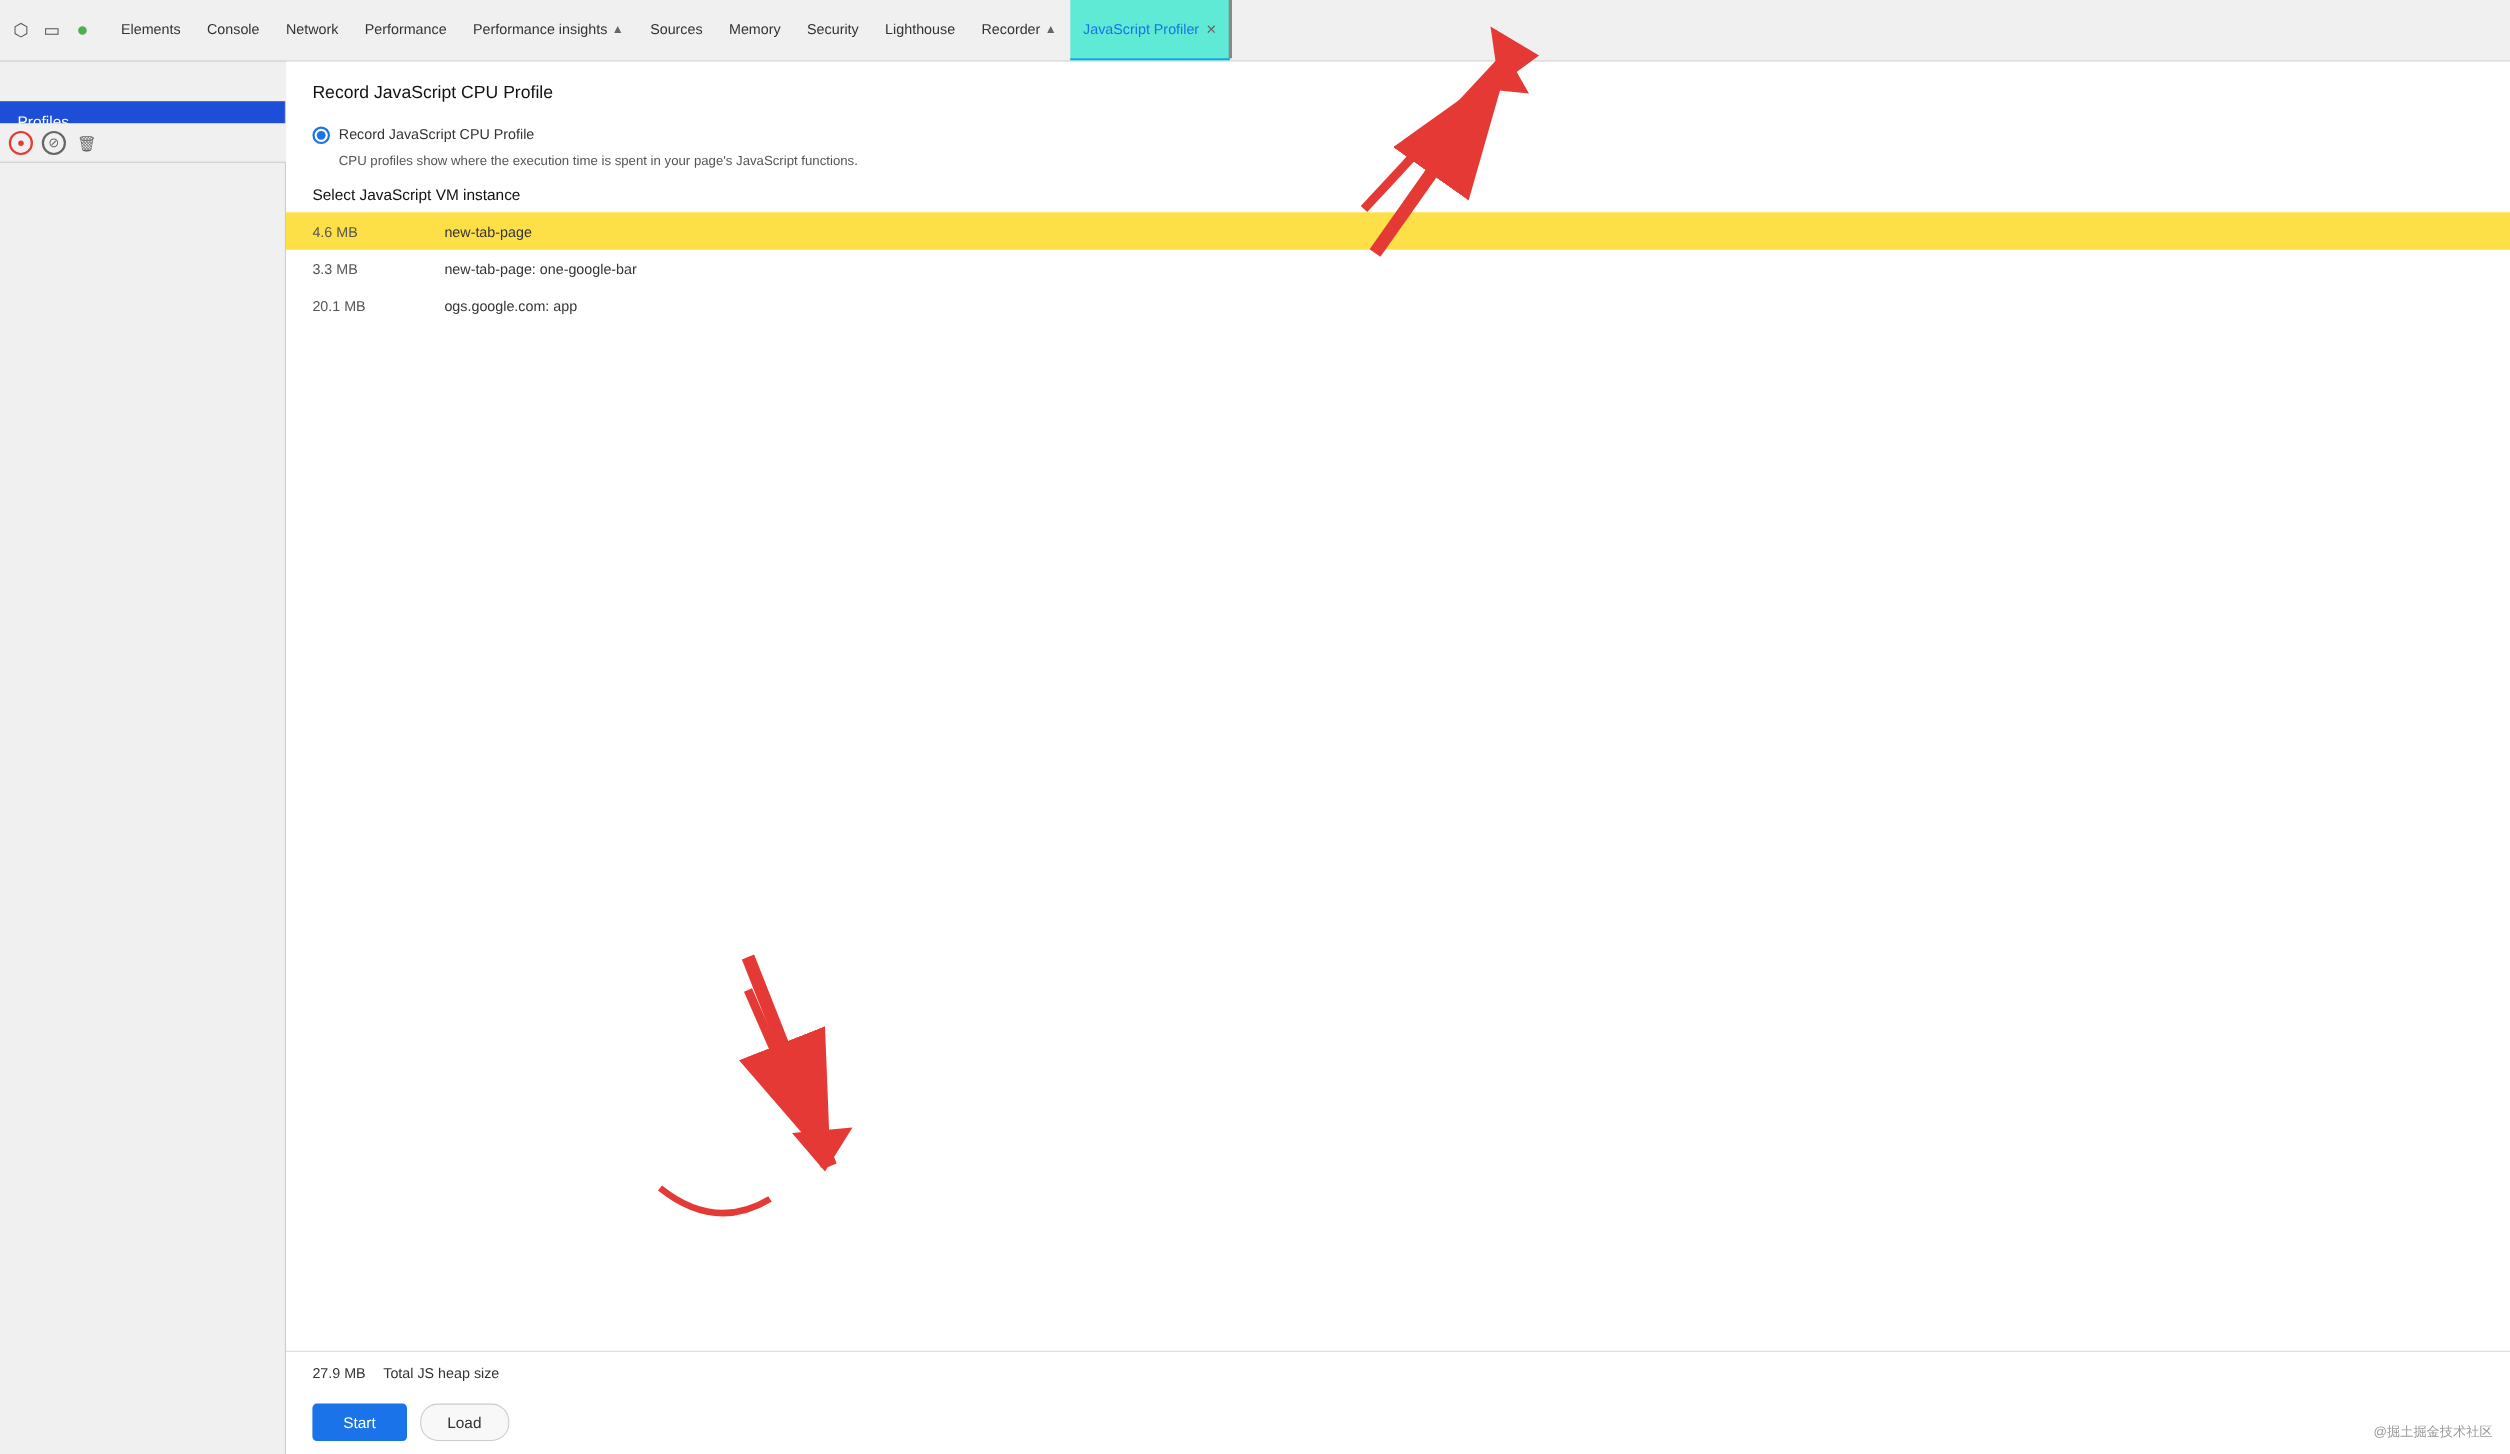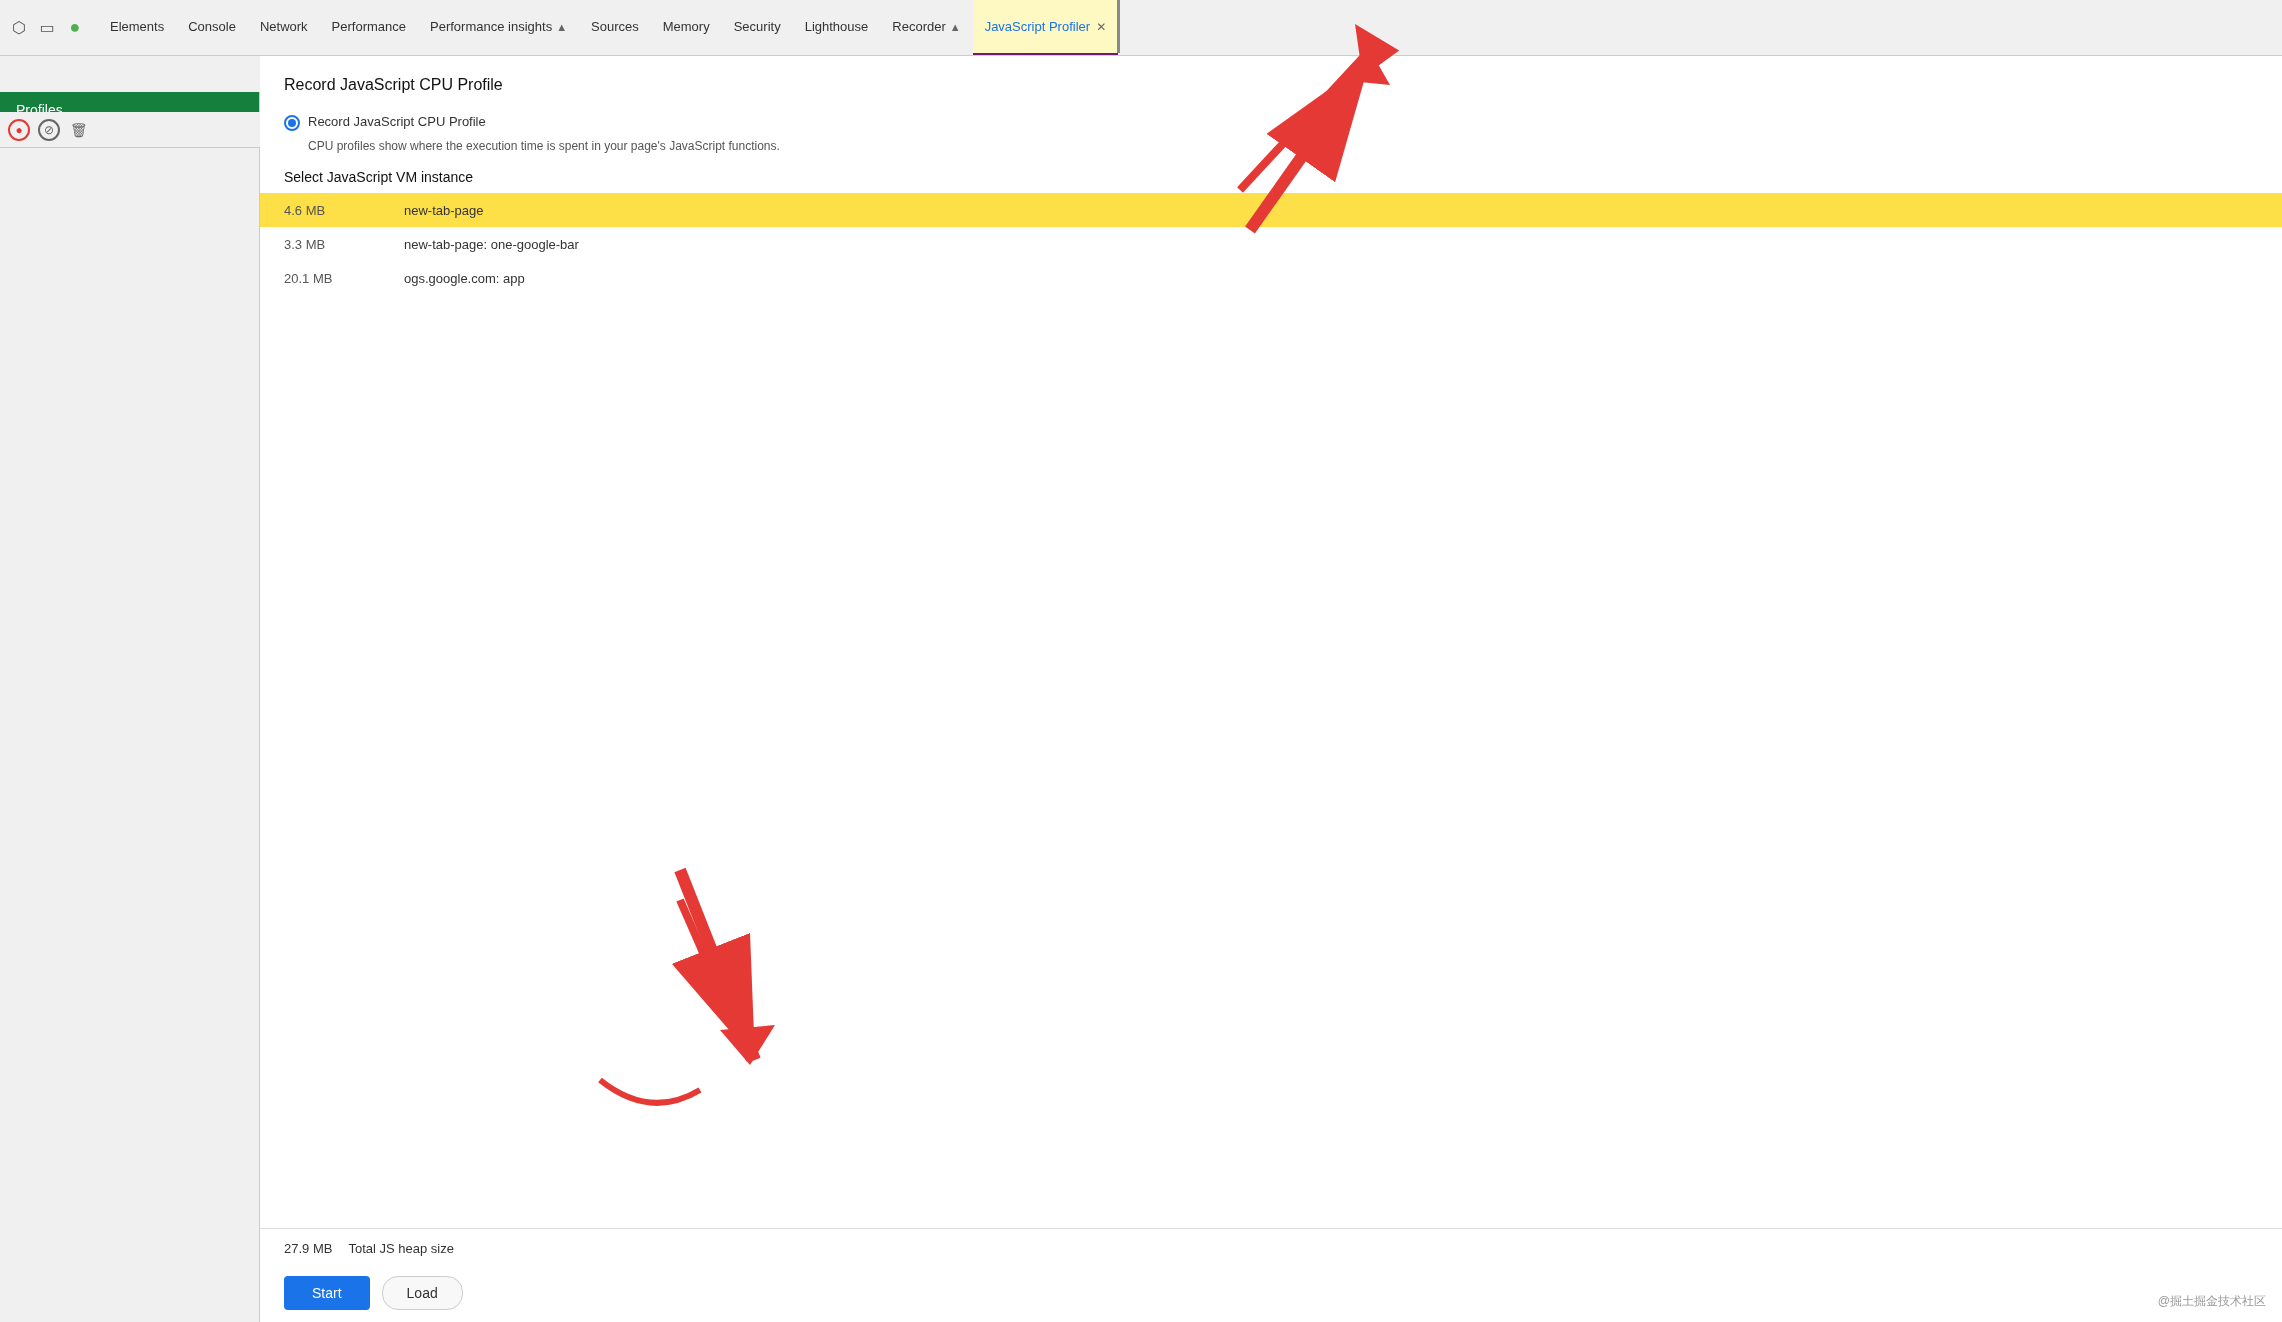--- a/index.html
+++ b/index.html
@@ -46,22 +46,22 @@
       font-size: 13px;
       color: #333;
       cursor: pointer;
       white-space: nowrap;
       border-bottom: 2px solid transparent;
       position: relative;
       text-align: right;
     }
     .tab-item.active {
       color: #1a73e8;
-      border-bottom: 2px solid #701a75;
-      background: #fef9c3;
+      border-bottom: 2px solid #0ea5e9;
+      background: #5eead4;
     }
     .tab-item .tab-badge {
       font-size: 11px;
       margin-left: 4px;
       color: #666;
     }
     .tab-close {
       margin-left: 6px;
       font-size: 12px;
       color: #666;
@@ -113,21 +113,21 @@
     .sidebar-item {
       display: flex;
       align-items: center;
       height: 36px;
       padding: 0 16px;
       cursor: pointer;
       font-size: 14px;
       color: #333;
     }
     .sidebar-item.active {
-      background: #15803d;
+      background: #1d4ed8;
       color: #fff;
     }
 
     
     .content-area {
       flex: 1;
       background: #fff;
       overflow-y: auto;
       display: flex;
       flex-direction: column;

